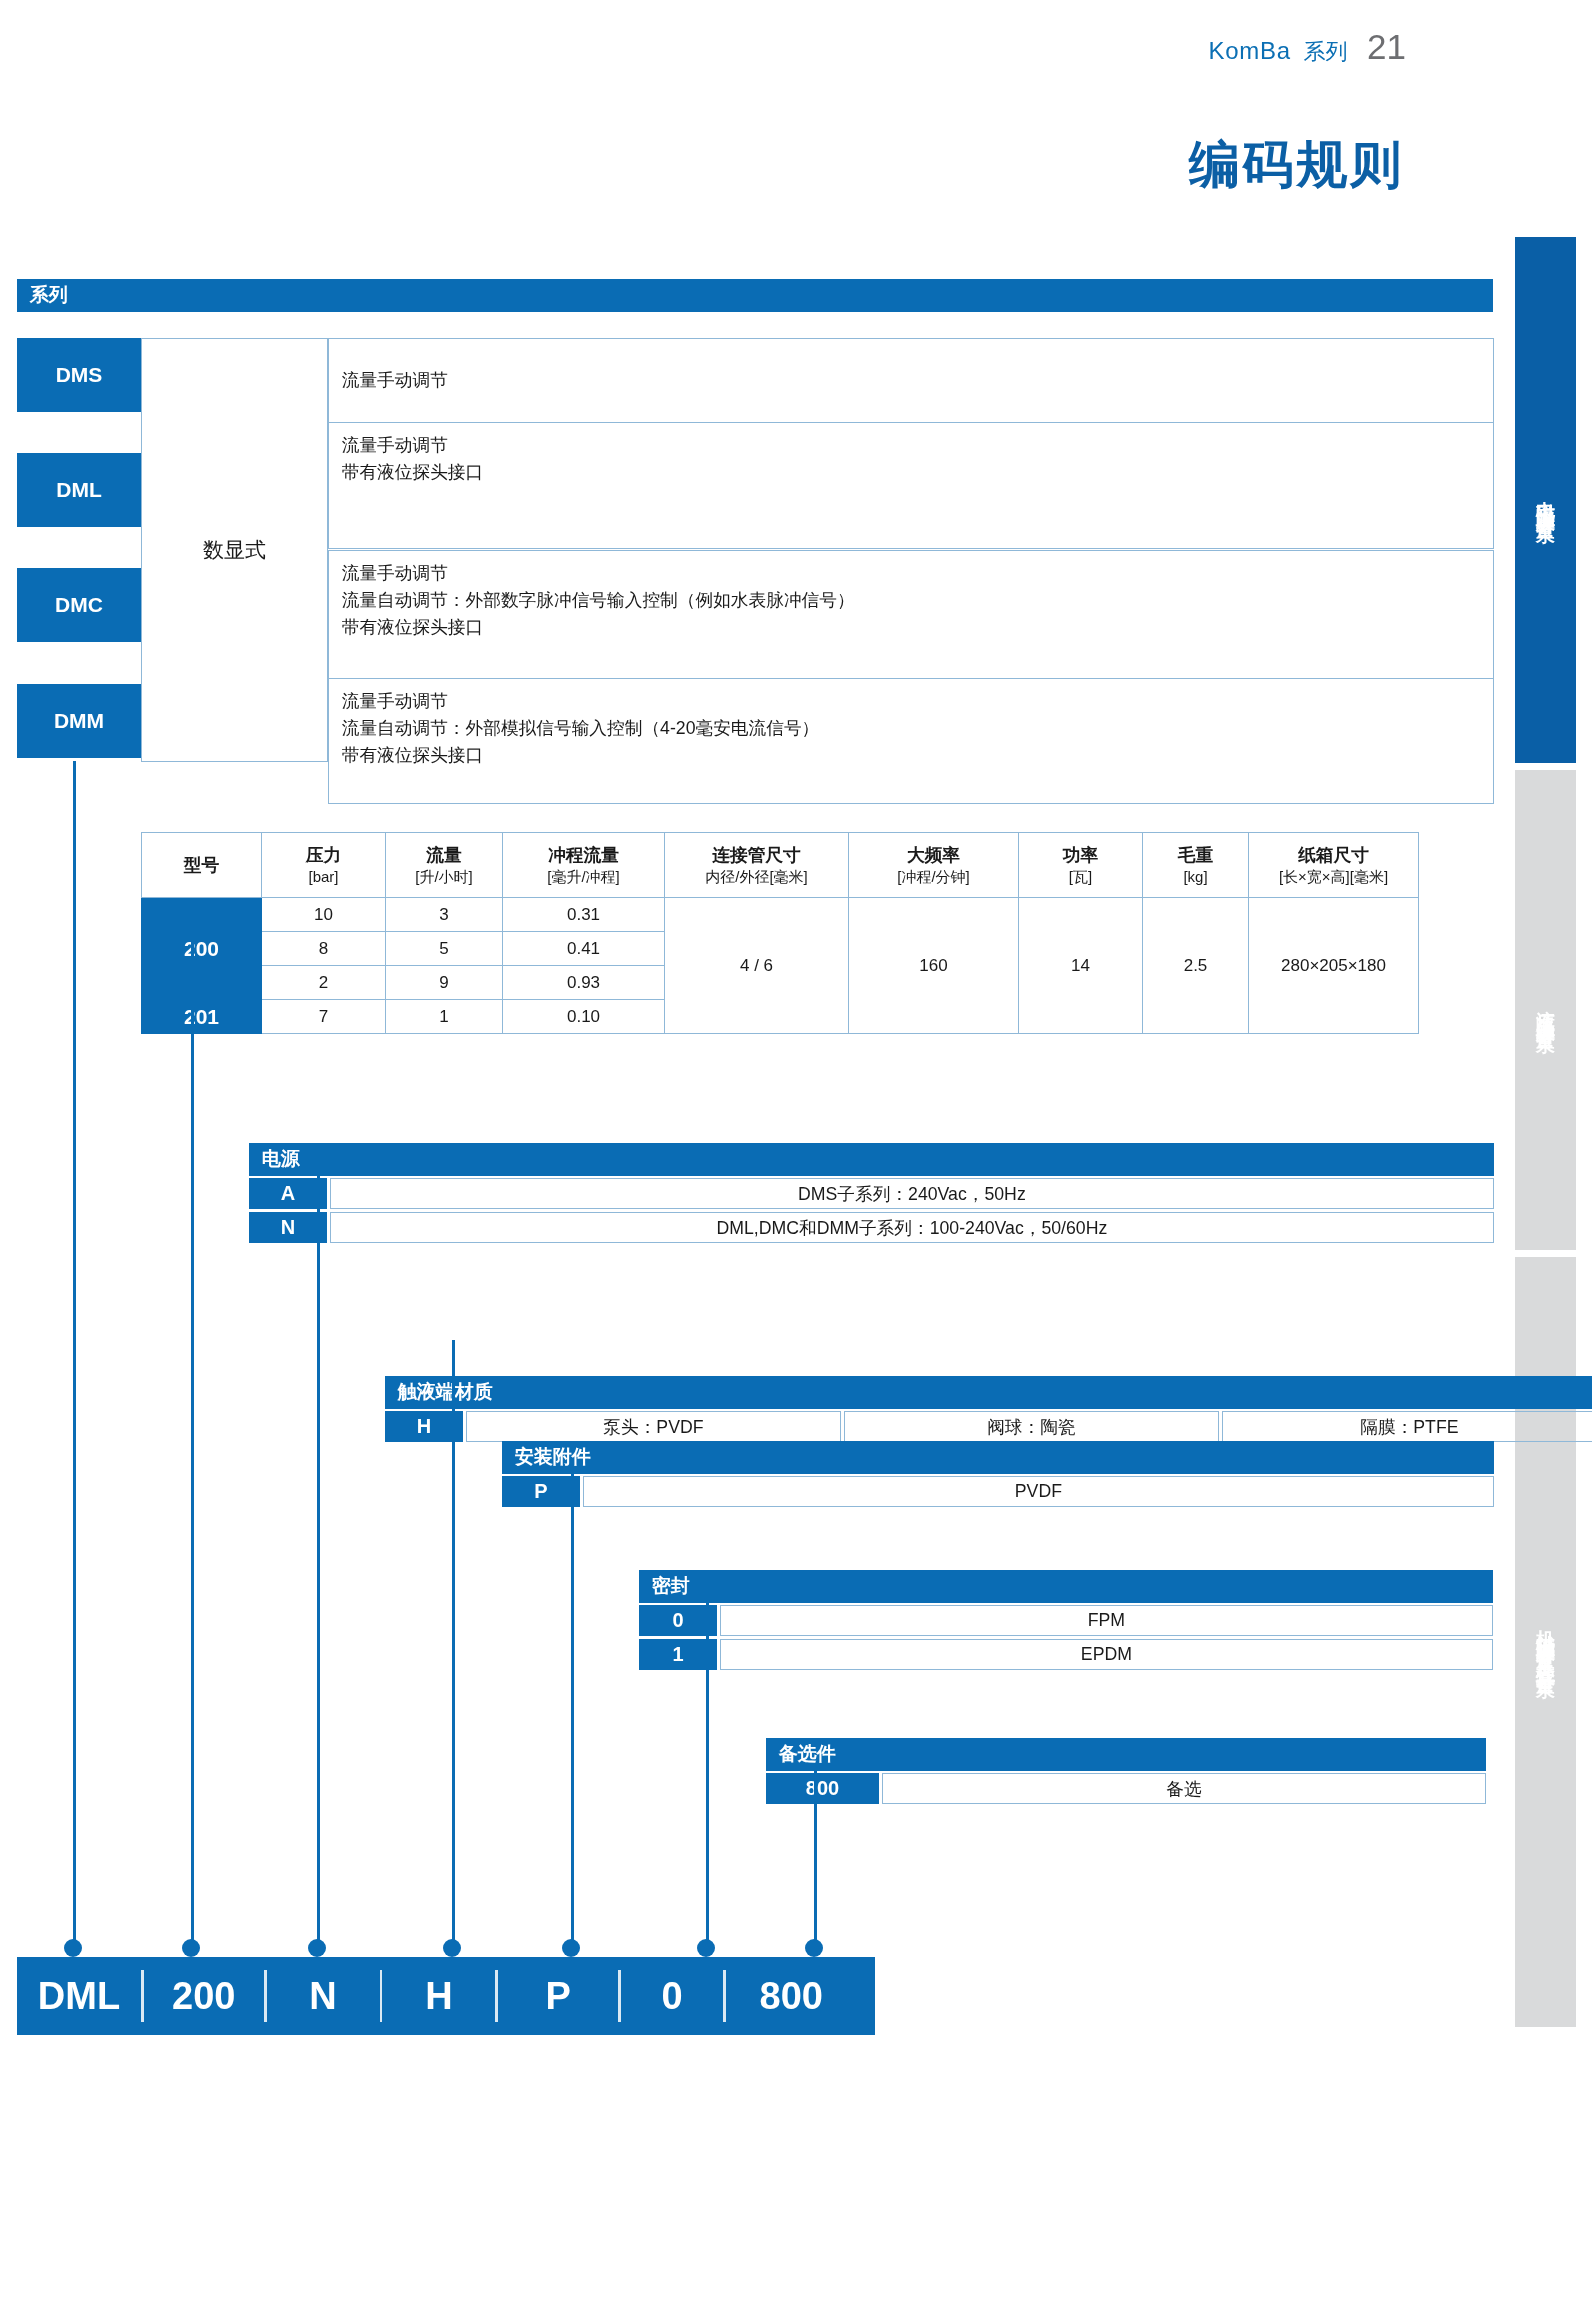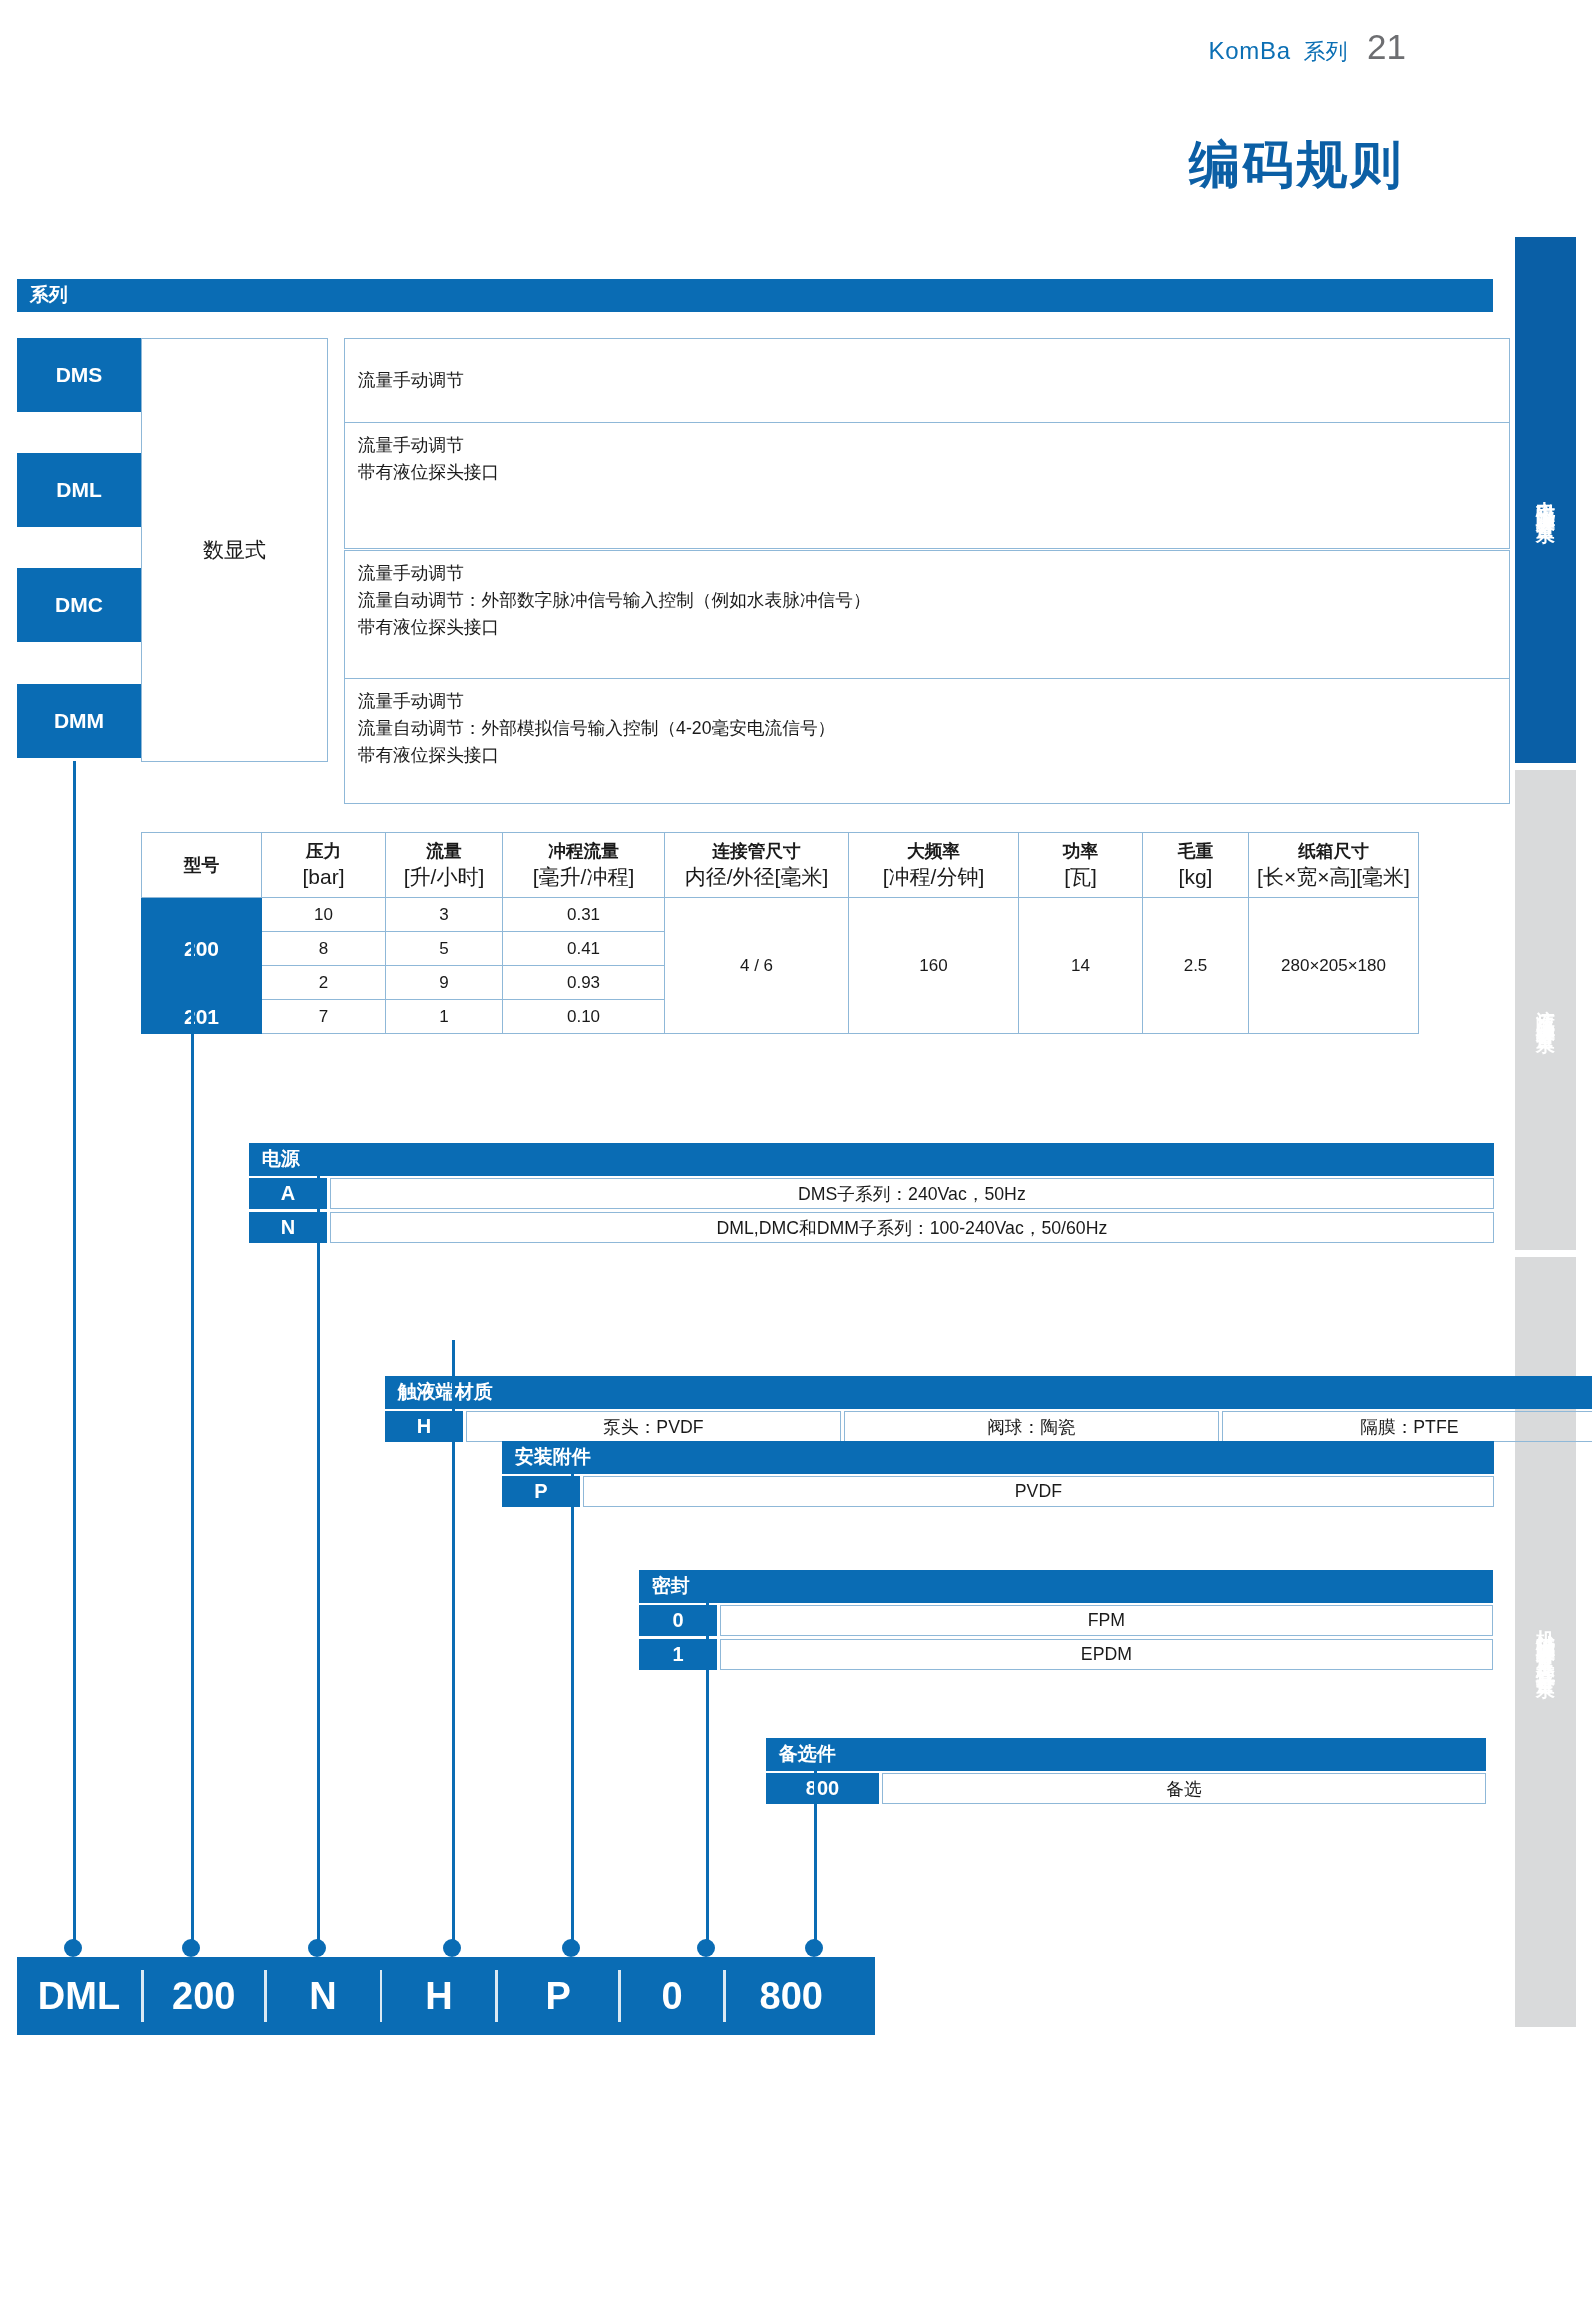--- a/index.html
+++ b/index.html
@@ -91,21 +91,21 @@
   #sc-2 { top: 568px; }
   #sc-3 { top: 684px; }
 
   #digital-box {
     position:absolute; left: 141px; top: 338px;
     width: 187px; height: 424px;
     border: 1.4px solid #8fb8d8;
     display:flex; align-items:center; justify-content:center;
     font-size: 21px; font-weight: normal;
   }
-  .desc-box { position:absolute; left: 344px; width: 1166px; }
+  .desc-box { position:absolute; left: 328px; width: 1166px; }
   #db-0 { top: 338px; height: 85px; display:flex; align-items:center; }
   #db-1 { top: 422px; height: 127px; }
   #db-2 { top: 550px; height: 129px; }
   #db-3 { top: 678px; height: 126px; }
 
   
   #spec-table {
     position:absolute; left: 141px; top: 832px;
     border-collapse: collapse;
     font-size: 17px;
@@ -117,21 +117,21 @@
     font-weight: normal;
   }
   #spec-table thead th {
     height: 65px; font-weight: bold; font-size: 17.7px; line-height:1.3;
   }
   #spec-table .model-cell {
     background:#0a6cb4; color:#fff; font-weight:bold; font-size:21px;
     border-color:#0a6cb4;
   }
   #spec-table tbody td { height: 34px; }
-  #spec-table .sub { font-size: 21px; font-weight: normal; }
+  #spec-table .sub { font-size: 15px; font-weight: normal; }
 
   
   .opt-group { position:absolute; }
   .opt-title {
     height: 32.5px; color:#fff; background:#0a6cb4; font-weight:bold;
     font-size: 19px; display:flex; align-items:center; padding-left:12.7px;
   }
   .opt-row { display:flex; margin-top: 2.8px; }
   .opt-key {
     background:#0a6cb4; color:#fff; font-weight:bold; font-size:20px;

